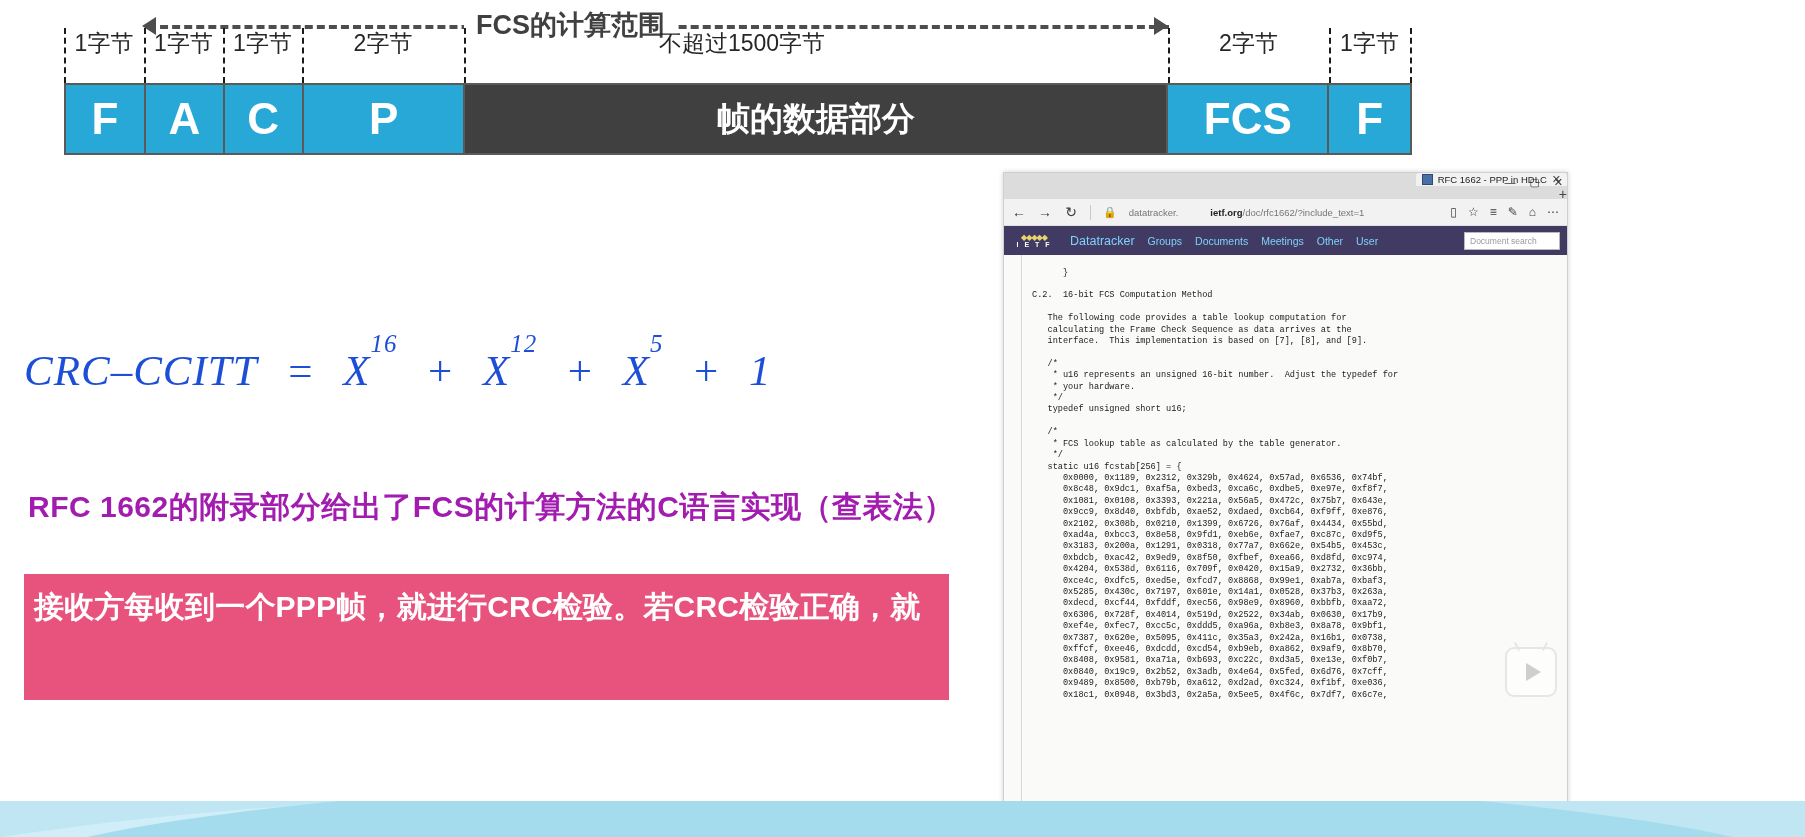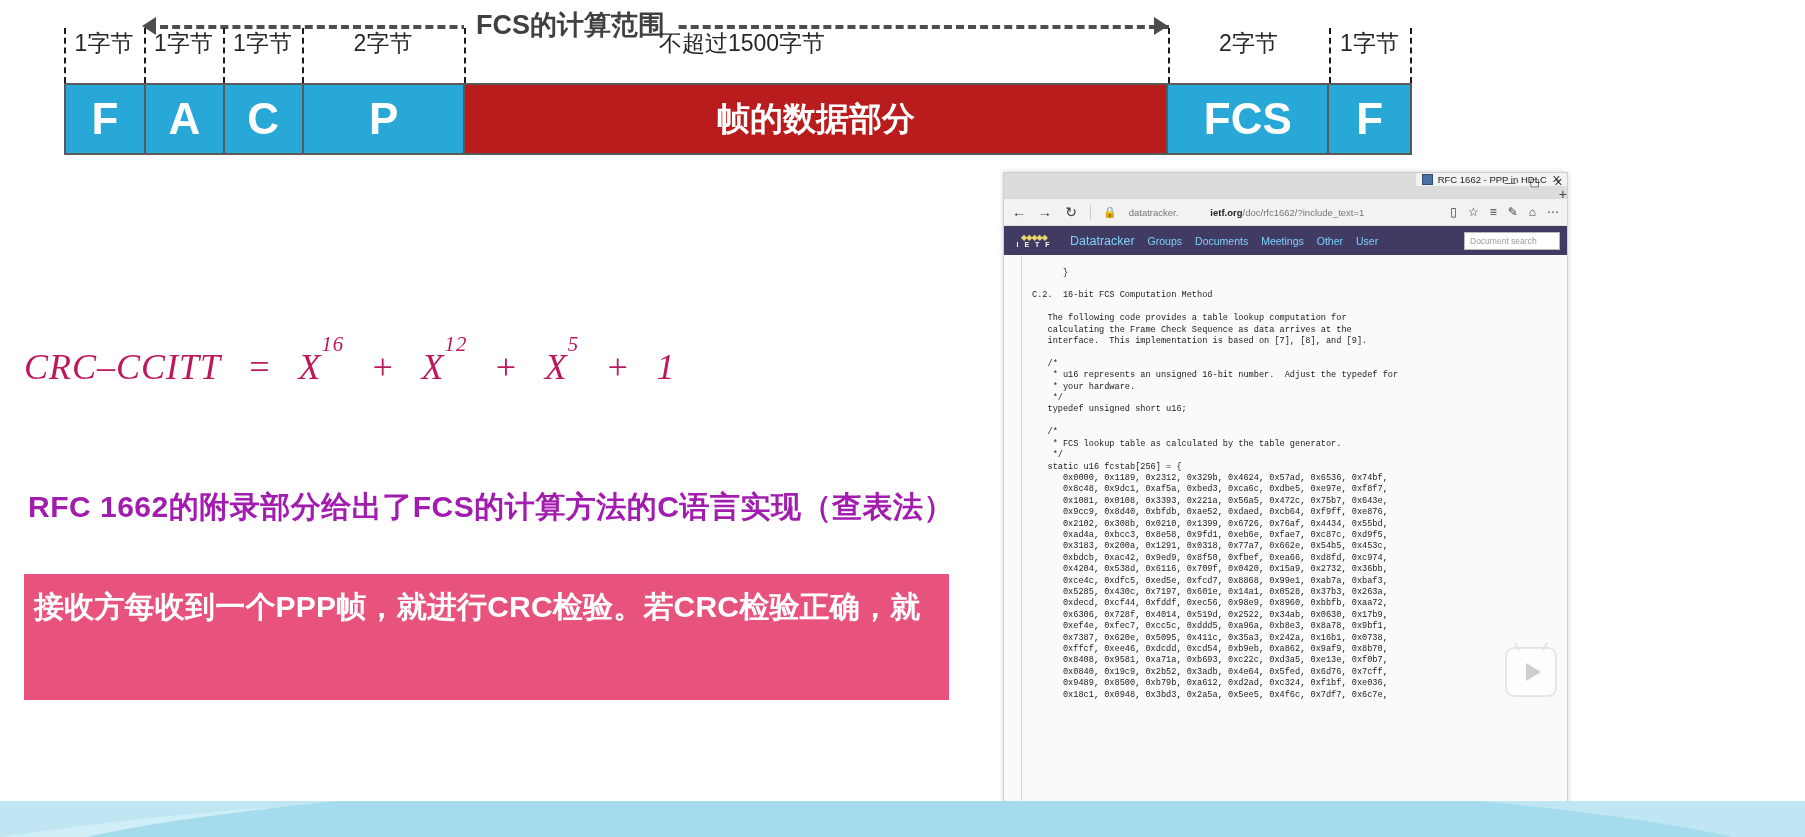--- a/index.html
+++ b/index.html
@@ -81,29 +81,29 @@
     border:2px solid #5a5a5a;
   }
   .field{
     display:flex; align-items:center; justify-content:center;
     color:#ffffff; font-weight:bold;
     border-right:2px solid #5a5a5a;
     font-family:"Liberation Sans", sans-serif;
   }
   .field:last-child{ border-right:none; }
   .field.blue{ background:#27a8d6; font-size:44px; }
-  .field.orange{ background:#b91c1c; font-size:33px; }
+  .field.orange{ background:#404040; font-size:33px; }
 
   
   .formula{
     position:absolute; left:24px; top:346px; width:900px; height:66px;
     font-family:"Liberation Serif", serif;
     font-style:italic;
-    font-size:36px;
-    color:#be185d;
+    font-size:43px;
+    color:#1d4ed8;
     letter-spacing:1px;
     white-space:nowrap;
   }
   .formula sup{ font-size:0.58em; font-style:italic; top:-0.72em; position:relative; }
   .formula .sp{ display:inline-block; width:16px; }
 
   
   .rfc-line{
     position:absolute; left:28px; top:487px;
     font-size:30px; font-weight:bold; color:#a21caf;

